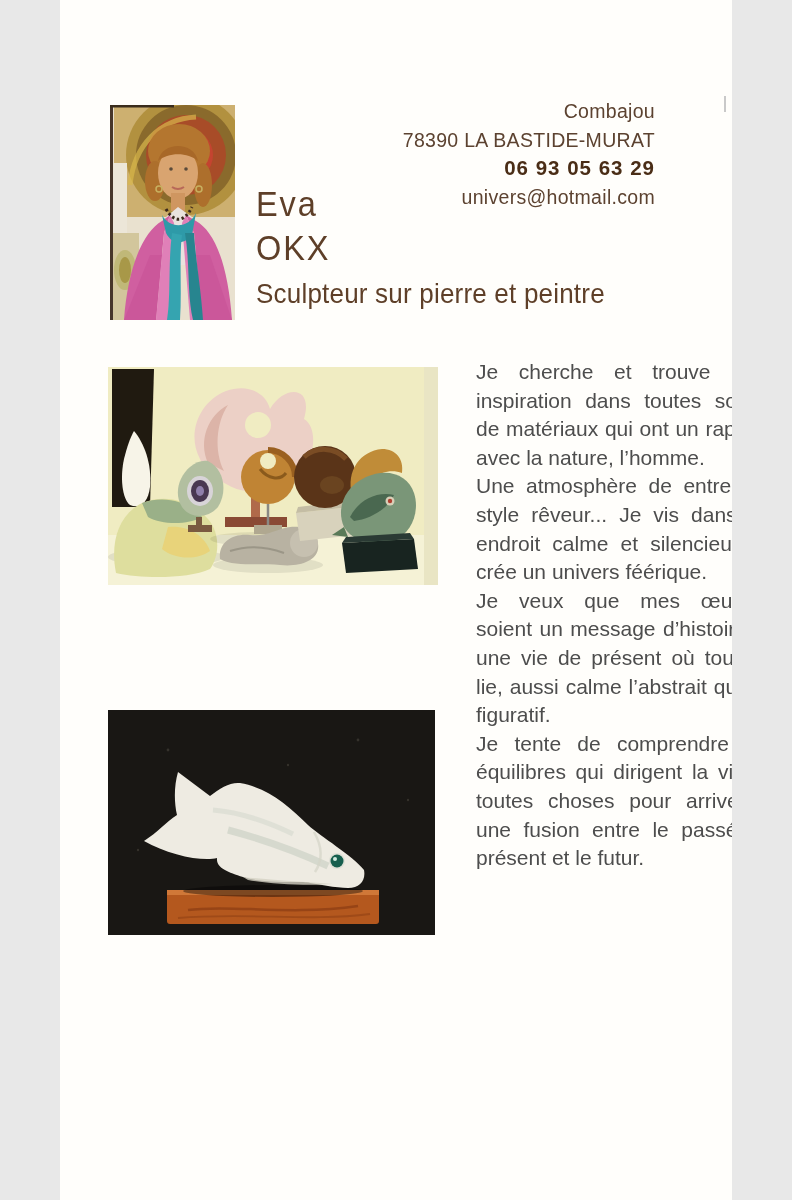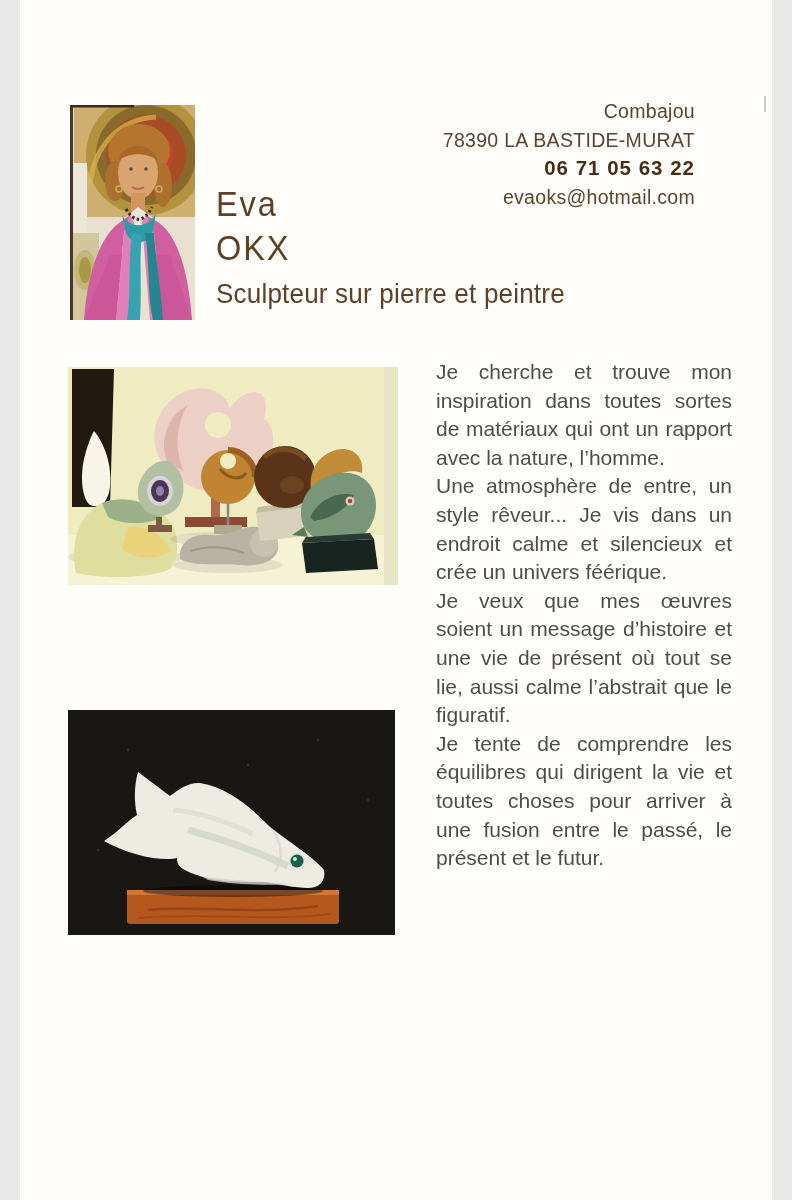--- a/index.html
+++ b/index.html
@@ -1,17 +1,17 @@
 <!DOCTYPE html>
 <html><head>
 <meta charset="utf-8">
 <style>
   html,body{margin:0;padding:0;background:#e8e8e8;}
   .page{
-    position:relative;width:752px;height:1200px;margin:0 auto;
+    position:relative;width:672px;height:1200px;margin:0 auto;
     background:#fffefb;overflow:hidden;
     font-family:"Liberation Sans", sans-serif;
   }
   
   .contact{
     position:absolute;top:97px;right:77px;text-align:right;
     color:#5c4230;font-size:19.5px;line-height:28.5px;letter-spacing:.3px;
   }
   .contact .phone{font-weight:bold;font-size:20.5px;color:#4a2d16;letter-spacing:1px;}
   
@@ -43,22 +43,22 @@
 </head>
 <body>
 
 <div class="page">
 
   <div class="scan-mark"></div>
 
   <div class="contact">
     <div>Combajou</div>
     <div>78390 LA BASTIDE-MURAT</div>
-    <div class="phone">06 71 05 63 22</div>
-    <div>evaoks@hotmail.com</div>
+    <div class="phone">06 93 05 63 29</div>
+    <div>univers@hotmail.com</div>
   </div>
 
   <div class="photo portrait" role="img" aria-label="Portrait of the artist in front of a painting">
     <svg viewBox="0 0 125 215" preserveAspectRatio="none">
       <rect width="125" height="215" fill="#e9e1cf"></rect>
 
       <rect x="4" y="0" width="121" height="112" fill="#cdb070"></rect>
       <circle cx="76" cy="50" r="60" fill="#b2913f"></circle>
       <circle cx="76" cy="50" r="50" fill="#8a6a2c"></circle>
       <circle cx="76" cy="50" r="40" fill="#a84c28"></circle>

